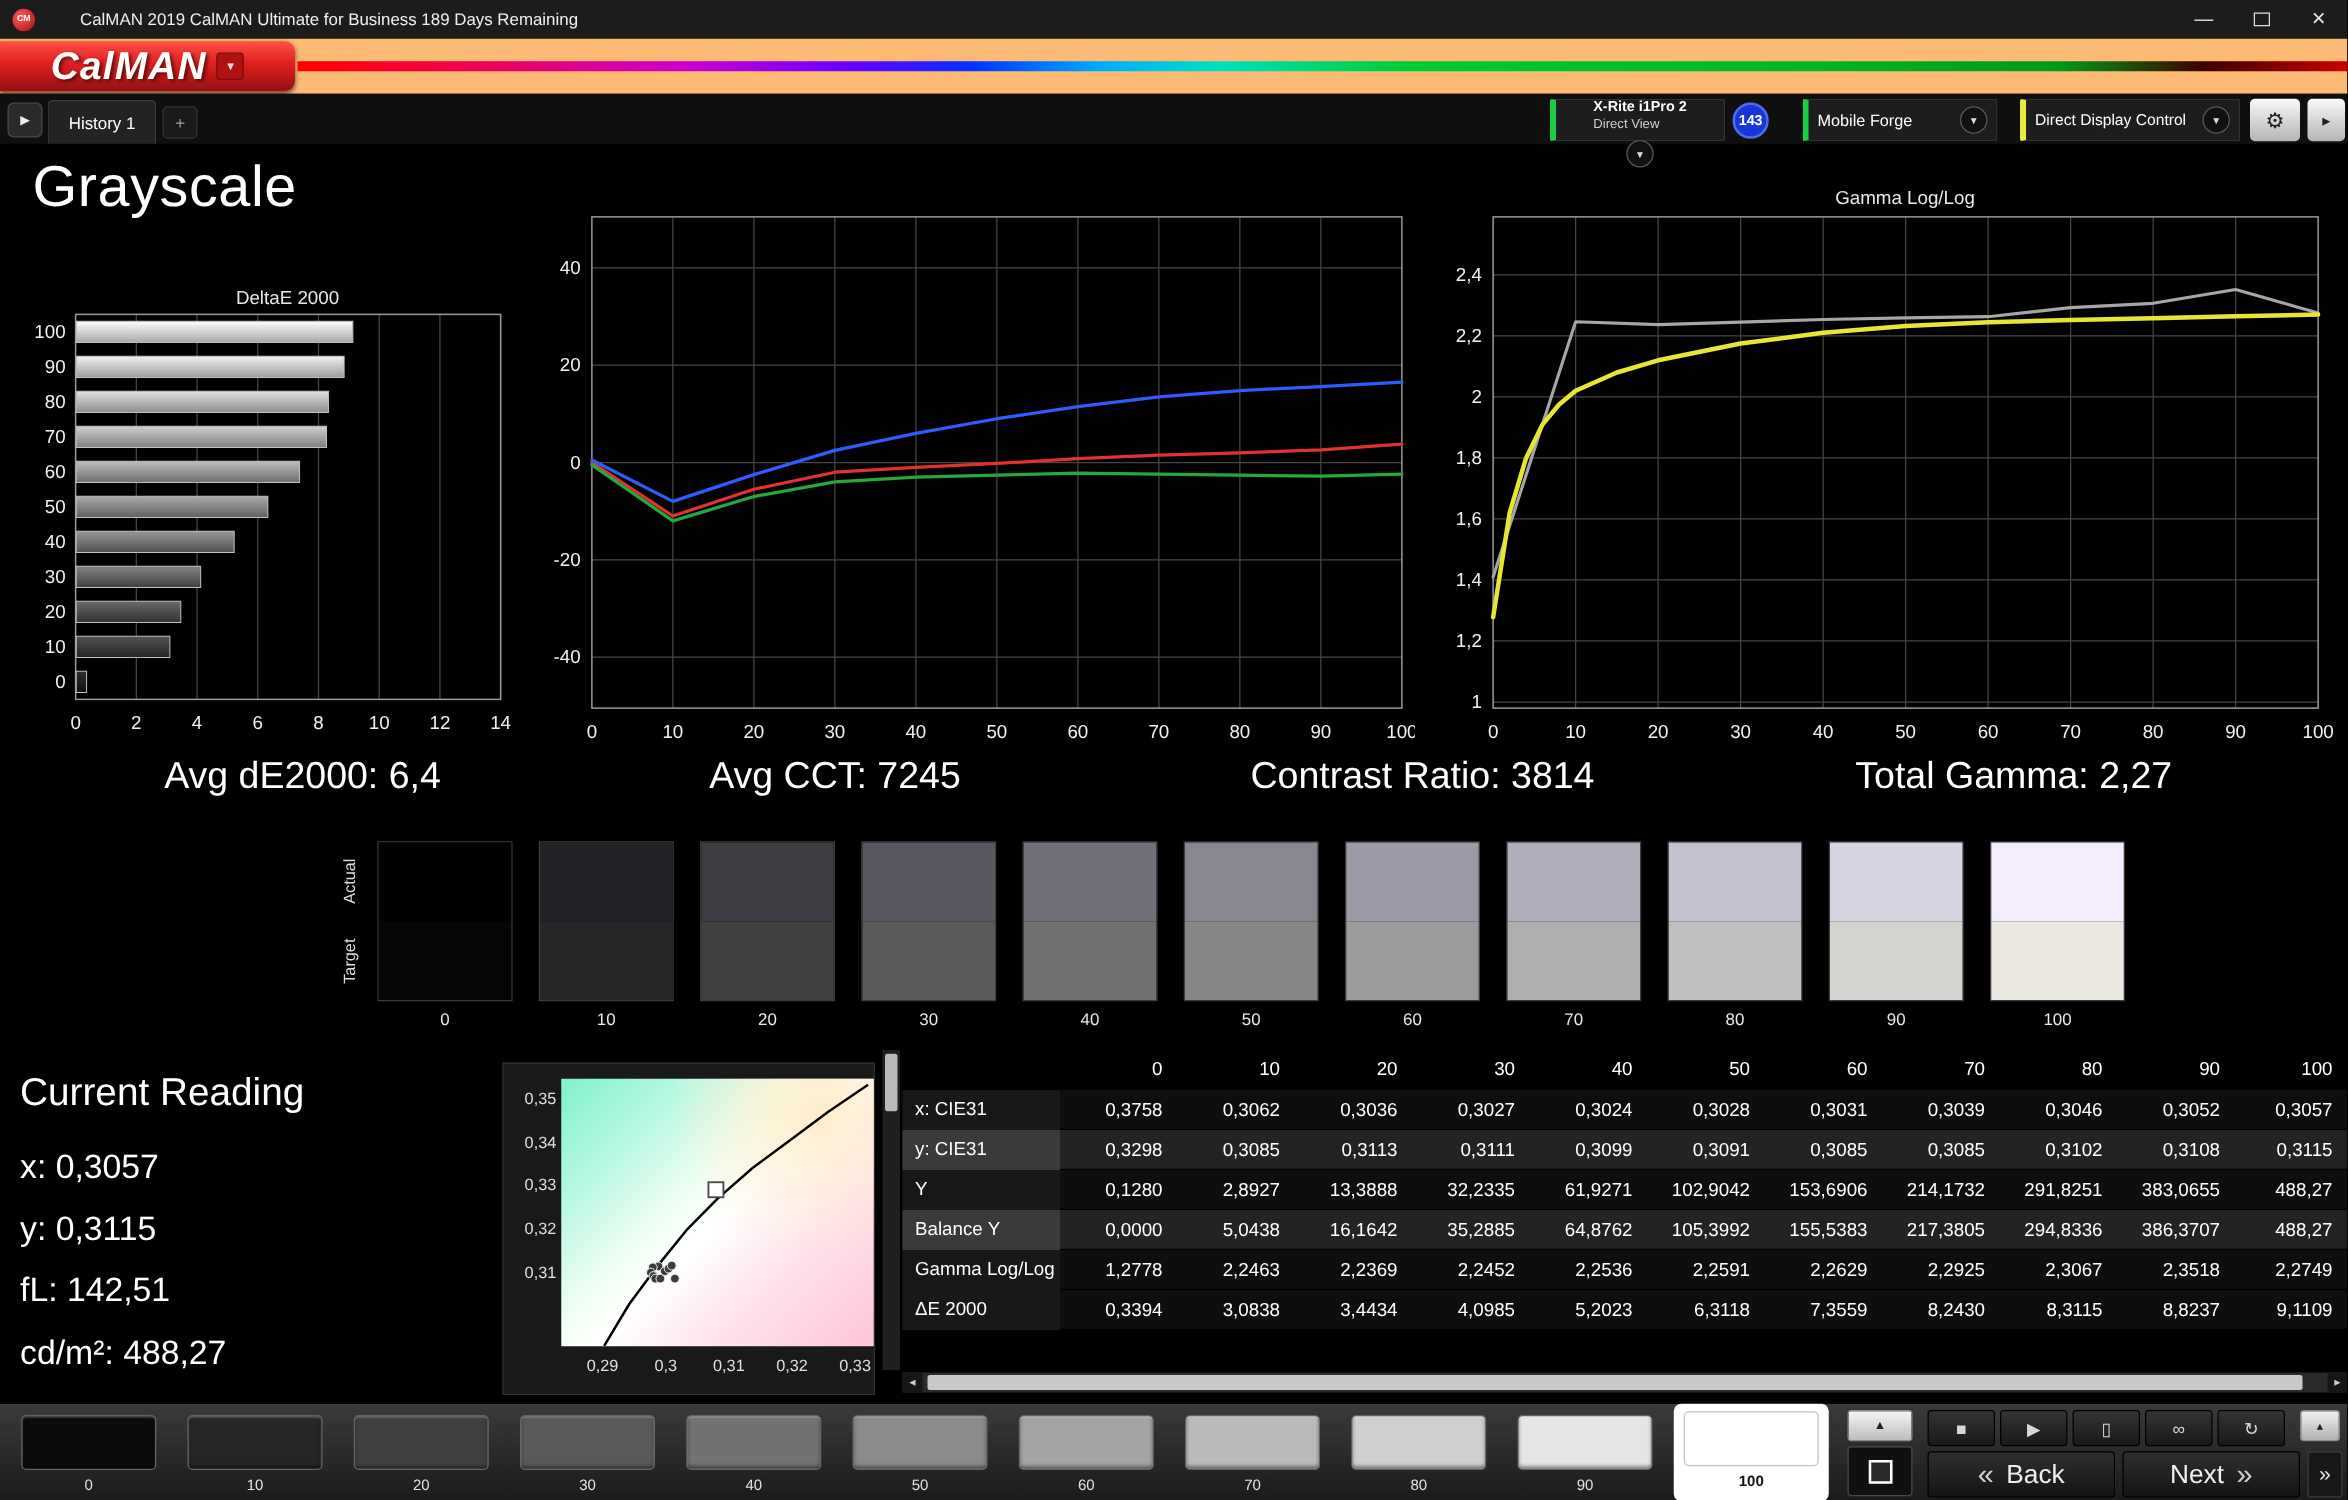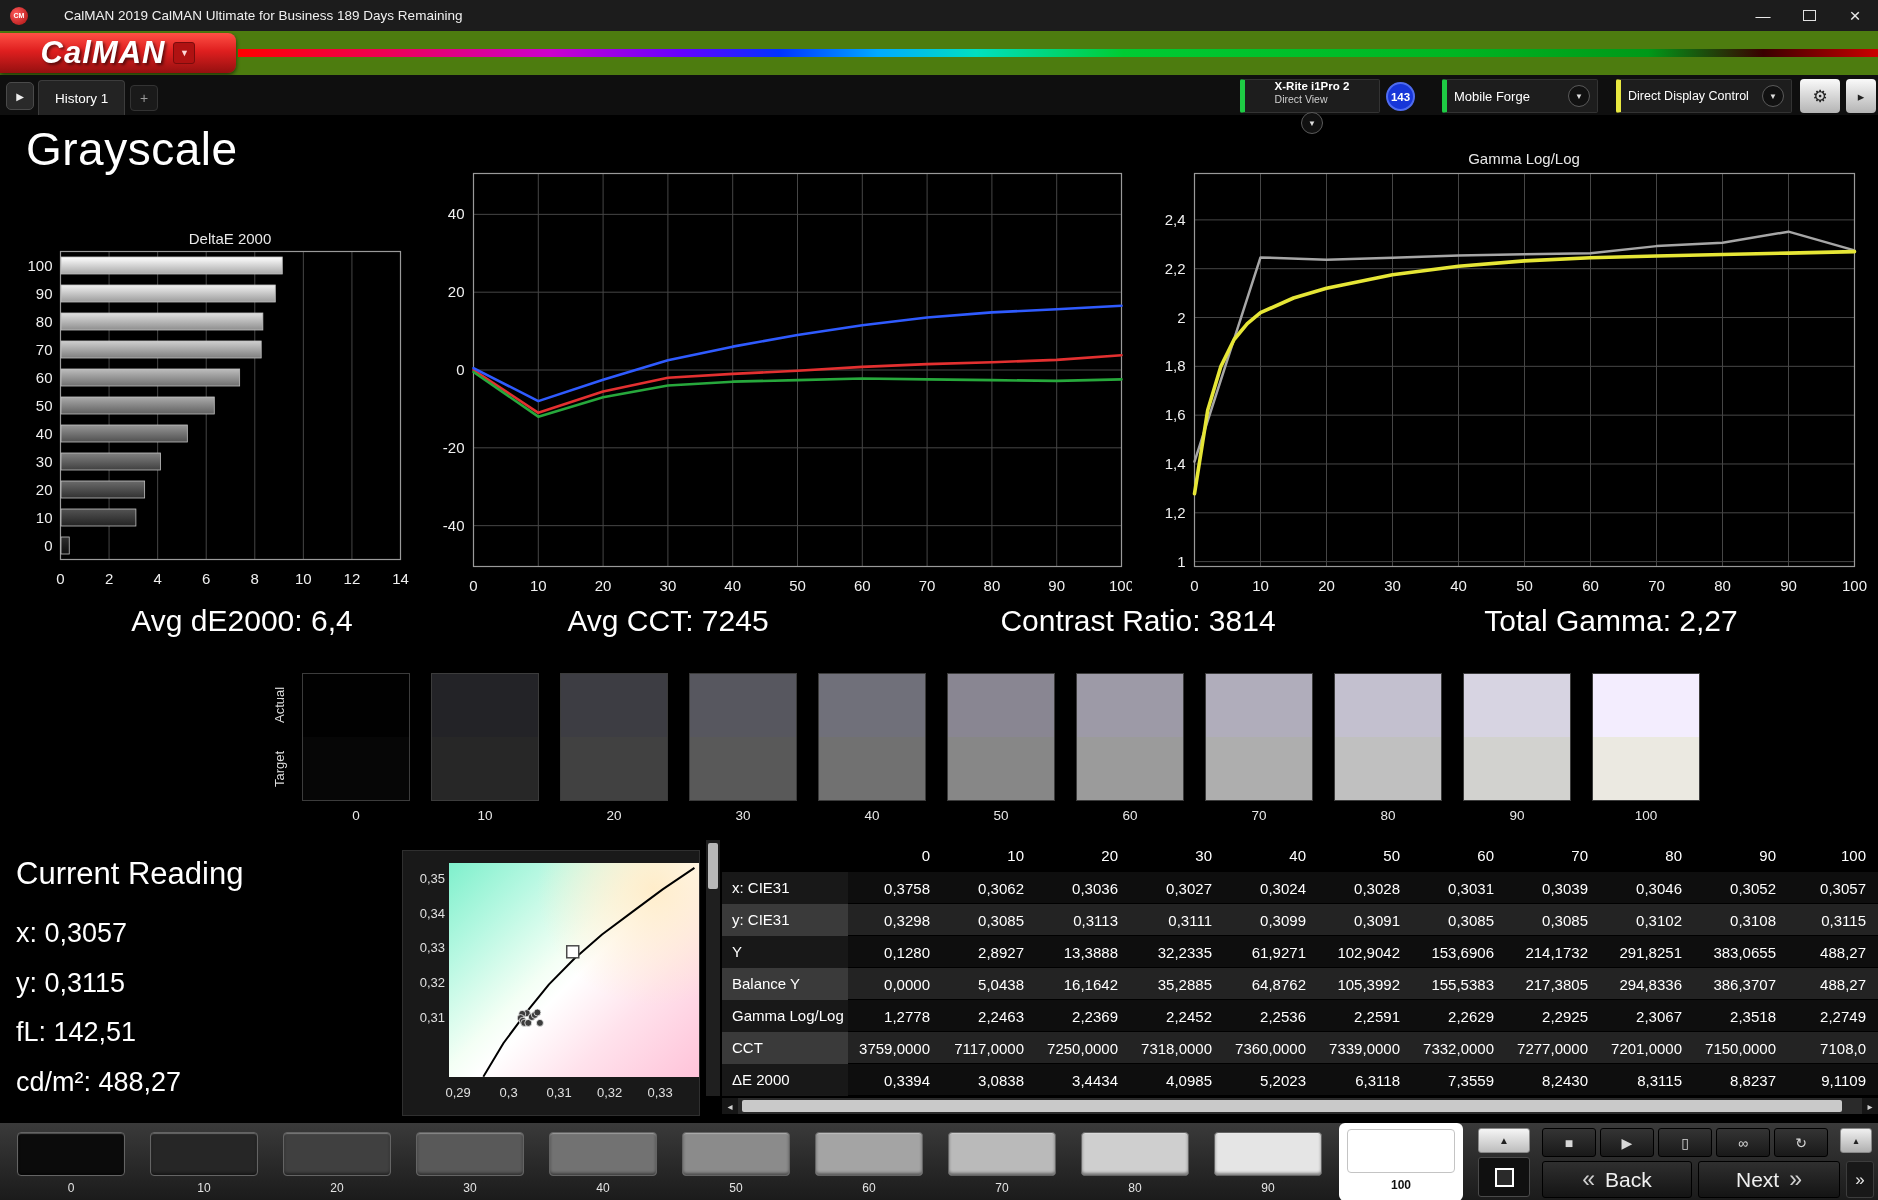--- a/index.html
+++ b/index.html
@@ -10,21 +10,21 @@
 
   
   .titlebar{position:absolute;left:0;top:0;width:1878px;height:31px;background:#1c1c1c;display:flex;align-items:center;padding-left:10px;box-sizing:border-box;}
   .app-icon{width:18px;height:18px;border-radius:50%;background:radial-gradient(circle at 35% 35%,#ff5a5a,#a80f0f);color:#fff;font-size:7px;font-weight:bold;display:flex;align-items:center;justify-content:center;margin-right:8px;}
   .win-title{font-size:13.5px;color:#f0f0f0;margin-left:28px;}
   .win-controls{margin-left:auto;display:flex;height:31px;}
   .win-btn{width:46px;height:31px;display:flex;align-items:center;justify-content:center;color:#e8e8e8;font-size:15px;}
   .max-box{width:11px;height:9px;border:1.5px solid #e0e0e0;display:block;}
 
   
-  .logobar{position:absolute;left:0;top:31px;width:1878px;height:44px;background:#4d7c0f;}
+  .logobar{position:absolute;left:0;top:31px;width:1878px;height:44px;background:#fdba74;}
   .logo{position:absolute;left:0;top:2px;width:236px;height:40px;background:linear-gradient(180deg,#ff5045 0%,#df1f1f 45%,#951010 100%);border-radius:0 8px 8px 0;display:flex;align-items:center;justify-content:center;gap:8px;box-shadow:0 2px 4px rgba(0,0,0,.6);}
   .logo-text{font-style:italic;font-weight:bold;font-size:31px;letter-spacing:1px;color:#fff;text-shadow:2px 2px 3px rgba(0,0,0,.55);}
   .logo-caret{width:20px;height:20px;background:#b01212;border:1px solid #7a0c0c;border-radius:3px;color:#ffd9d9;font-size:9px;display:flex;align-items:center;justify-content:center;}
   .rainbow{position:absolute;left:238px;top:18px;right:0;height:8px;background:linear-gradient(90deg,#ff0000 0%,#ee0055 9%,#cc00cc 19%,#6600ff 27%,#0033ff 33%,#00aaff 39%,#00e0c0 45%,#00cc33 54%,#00b622 74%,#009918 86%,#3a0000 93%,#cc0000 100%);}
 
   
   .tabbar{position:absolute;left:0;top:75px;width:1878px;height:40px;background:#0f0f0f;}
   .tab-nav{left:6px;top:7px;width:26px;height:26px;background:#2a2a2a;border:1px solid#4a4a4a;border-radius:5px;color:#eee;font-size:10px;}
   .tab{left:38px;top:5px;height:34px;padding:0 16px;background:#232323;border:1px solid #3c3c3c;border-bottom:none;border-radius:4px 4px 0 0;color:#fff;font-size:13.5px;display:flex;align-items:center;}
   .tab-add{left:130px;top:10px;width:26px;height:24px;background:#1a1a1a;border:1px solid #333;border-radius:4px;color:#9a9a9a;font-size:14px;}
@@ -65,21 +65,21 @@
 
   
   .cr-title{position:absolute;left:16px;top:856px;font-size:31px;font-weight:300;}
   .cr-line{position:absolute;left:16px;font-size:27px;font-weight:300;}
 
   
   .cie-panel{position:absolute;left:402px;top:850px;width:298px;height:266px;background:#191919;border:1px solid #2f2f2f;box-sizing:border-box;}
   .cie-plot{position:absolute;left:46px;top:12px;width:250px;height:214px;background:radial-gradient(circle at 82% 12%,rgba(255,236,200,.95),rgba(255,236,200,0) 42%),linear-gradient(135deg,#7ff0cc 0%,#b8f8e2 22%,#f4fff5 44%,#ffffff 52%,#ffe2ec 72%,#ffc3d9 100%);}
   #svg-cie{position:absolute;left:0;top:0;}
   .cie-ylab{position:absolute;left:2px;width:40px;text-align:right;font-size:13px;color:#e0e0e0;}
-  .cie-xlab{position:absolute;top:234px;width:40px;text-align:center;font-size:13px;color:#e0e0e0;}
+  .cie-xlab{position:absolute;top:234px;width:40px;text-align:center;font-size:13px;color:#e0e0e0;margin-left:24px;}
 
   
   #vscroll{position:absolute;left:706px;top:840px;width:14px;height:256px;background:#1f1f1f;}
   #vthumb{position:absolute;left:2px;top:3px;width:10px;height:46px;background:#b9b9b9;border-radius:2px;}
   #grid{position:absolute;left:722px;top:840px;width:1156px;}
   .trow{display:grid;grid-template-columns:126px repeat(10,94px) minmax(0,1fr);height:32px;align-items:center;border-bottom:1px solid #000;box-sizing:border-box;}
   .trow.head{background:#000;}
   .trow.even{background:#0e0e0e;}
   .trow.odd{background:#232323;}
   .tc{text-align:right;padding-right:12px;font-size:15px;color:#fff;white-space:nowrap;overflow:hidden;}
@@ -530,34 +530,20 @@
         <div class="tc">2,2369</div>
         <div class="tc">2,2452</div>
         <div class="tc">2,2536</div>
         <div class="tc">2,2591</div>
         <div class="tc">2,2629</div>
         <div class="tc">2,2925</div>
         <div class="tc">2,3067</div>
         <div class="tc">2,3518</div>
         <div class="tc">2,2749</div>
       </div>
-      <div class="trow odd">
-        <div class="tl">CCT</div>
-        <div class="tc">3759,0000</div>
-        <div class="tc">7117,0000</div>
-        <div class="tc">7250,0000</div>
-        <div class="tc">7318,0000</div>
-        <div class="tc">7360,0000</div>
-        <div class="tc">7339,0000</div>
-        <div class="tc">7332,0000</div>
-        <div class="tc">7277,0000</div>
-        <div class="tc">7201,0000</div>
-        <div class="tc">7150,0000</div>
-        <div class="tc">7108,0</div>
-      </div>
       <div class="trow even">
         <div class="tl">ΔE 2000</div>
         <div class="tc">0,3394</div>
         <div class="tc">3,0838</div>
         <div class="tc">3,4434</div>
         <div class="tc">4,0985</div>
         <div class="tc">5,2023</div>
         <div class="tc">6,3118</div>
         <div class="tc">7,3559</div>
         <div class="tc">8,2430</div>

